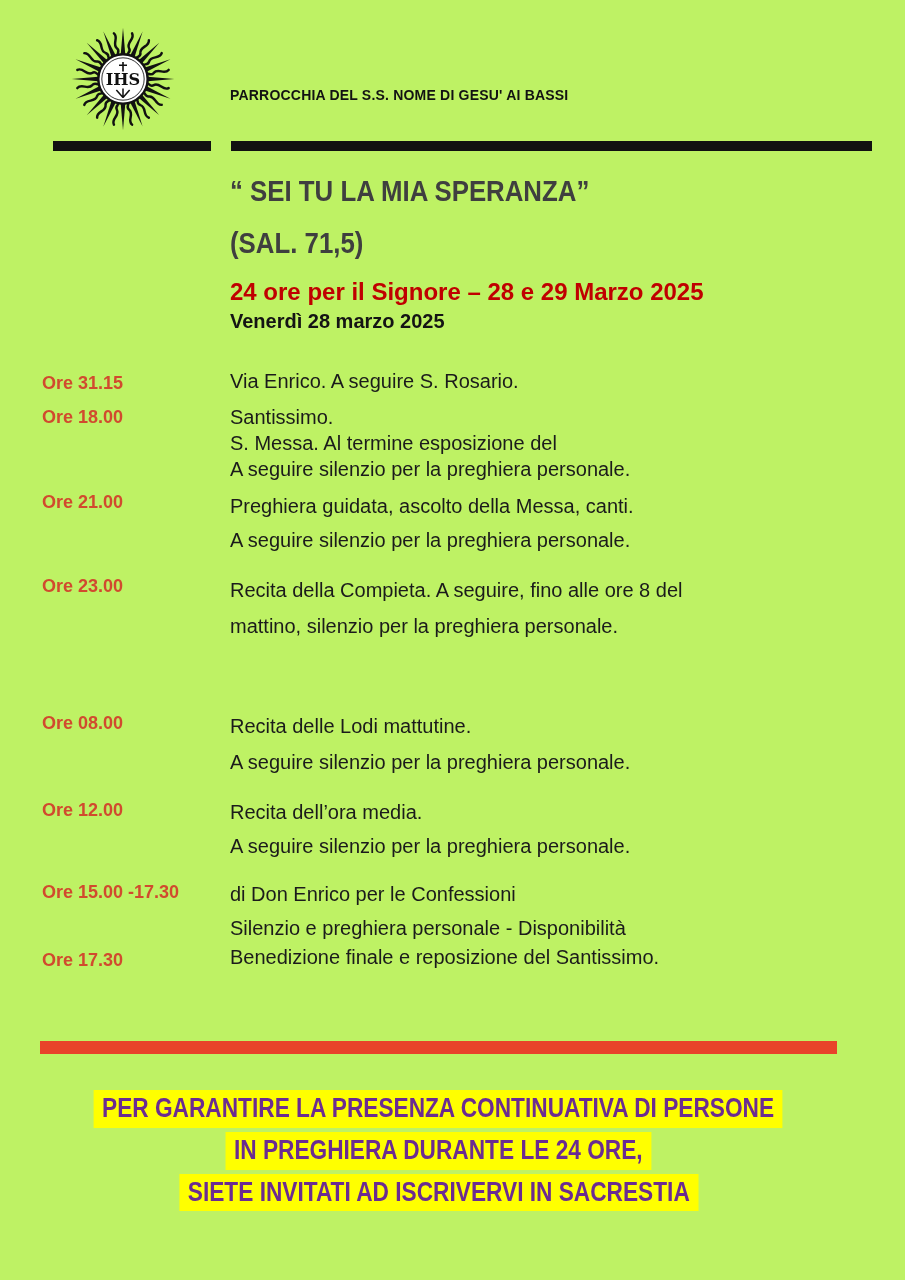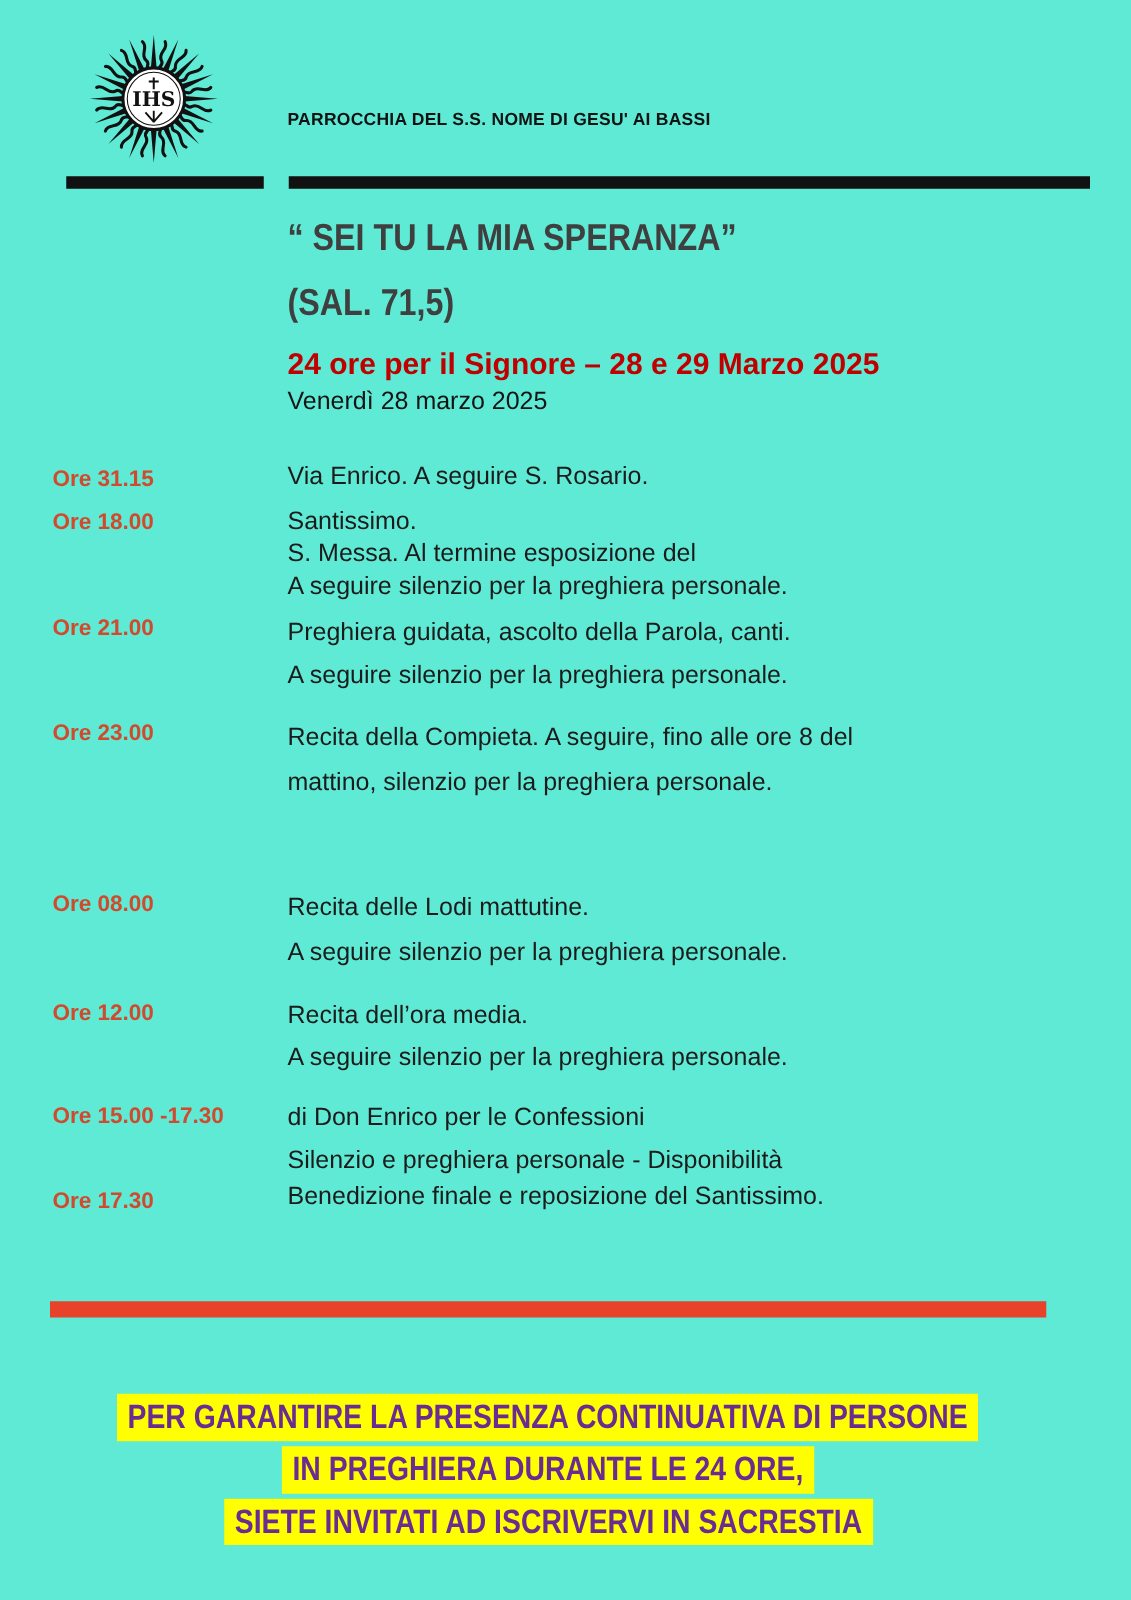--- a/index.html
+++ b/index.html
@@ -1,47 +1,47 @@
 <!DOCTYPE html>
 <html><head>
 <meta charset="utf-8">
 <style>
   html,body{margin:0;padding:0;background:#ffffff;}
   body{width:905px;height:1280px;font-family:"Liberation Sans",sans-serif;}
-  .page{position:relative;width:905px;height:1280px;background:#5eead4;overflow:hidden;}
+  .page{position:relative;width:905px;height:1280px;background:#bef264;overflow:hidden;}
 
   .logo{position:absolute;left:66px;top:22px;width:114px;height:114px;}
 
   .parish{position:absolute;left:230px;top:87px;width:640px;
           font-size:14px;font-weight:bold;color:#121212;letter-spacing:.2px;}
 
   .rule{position:absolute;top:141px;height:10px;background:#111;}
   .rule-left{left:53px;width:158px;}
   .rule-right{left:231px;width:641px;}
 
   .title-line{position:absolute;left:230px;font-size:30px;font-weight:bold;color:#3f3f3f;
               transform:scaleX(.86);transform-origin:left center;white-space:nowrap;}
   .title-quote{top:174px;}
   .title-ref{top:226px;}
 
   .subtitle{position:absolute;left:230px;top:278px;font-size:24px;font-weight:bold;
             color:#c00000;white-space:nowrap;}
-  .day-heading{position:absolute;left:230px;font-size:20px;font-weight:normal;color:#141414;
+  .day-heading{position:absolute;left:230px;font-size:20px;font-weight:bold;color:#141414;
                white-space:nowrap;}
   .heading-fri{top:310px;}
   .heading-sat{top:676px;}
 
   .time{position:absolute;left:42px;font-size:18px;font-weight:bold;color:#d14a2e;
         white-space:nowrap;}
   .desc{position:absolute;left:230px;font-size:20px;color:#1b1b1b;}
   .desc div{white-space:nowrap;}
 
   .accent-bar{position:absolute;left:40px;top:1041px;width:797px;height:13px;background:#e8432a;}
 
-  .footer{position:absolute;left:40px;top:1115px;width:797px;
+  .footer{position:absolute;left:40px;top:1090px;width:797px;
           display:flex;flex-direction:column;align-items:center;gap:4px;}
   .footer .hl{display:inline-block;background:#ffff00;color:#6b2c91;
               font-size:27px;font-weight:bold;line-height:1.25;padding:2px 10px;
               transform:scaleX(.84);white-space:nowrap;}
 </style>
 </head>
 <body>
 
 <div class="page">
 
@@ -110,21 +110,21 @@
 
   <div class="time" style="top:407px">Ore 18.00</div>
   <div class="desc" style="top:404px;line-height:26px">
     <div>Santissimo.</div>
     <div>S. Messa. Al termine esposizione del</div>
     <div>A seguire silenzio per la preghiera personale.</div>
   </div>
 
   <div class="time" style="top:492px">Ore 21.00</div>
   <div class="desc" style="top:489px;line-height:34px">
-    <div>Preghiera guidata, ascolto della Parola, canti.</div>
+    <div>Preghiera guidata, ascolto della Messa, canti.</div>
     <div>A seguire silenzio per la preghiera personale.</div>
   </div>
 
   <div class="time" style="top:576px">Ore 23.00</div>
   <div class="desc" style="top:572px;line-height:36px">
     <div>Recita della Compieta. A seguire, fino alle ore 8 del</div>
     <div>mattino, silenzio per la preghiera personale.</div>
   </div>
 
 

